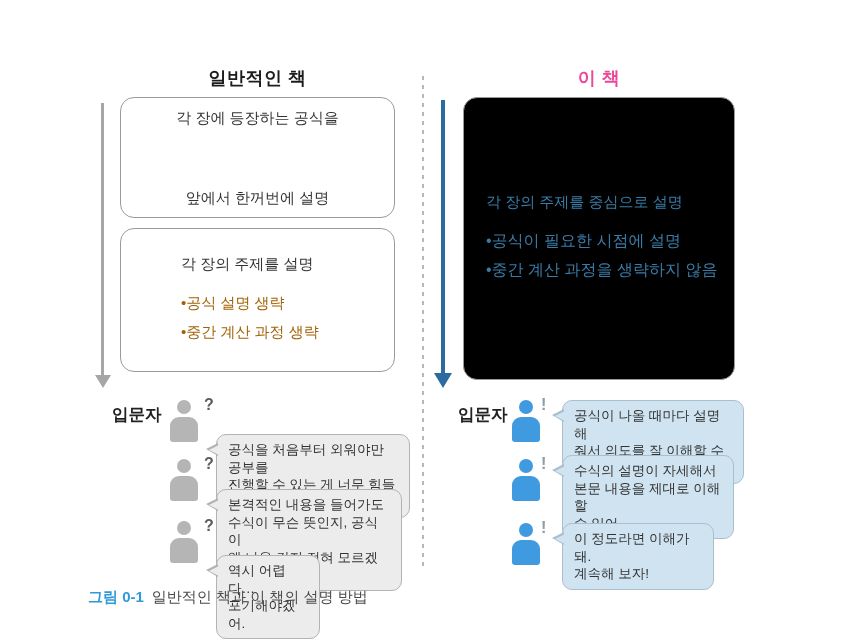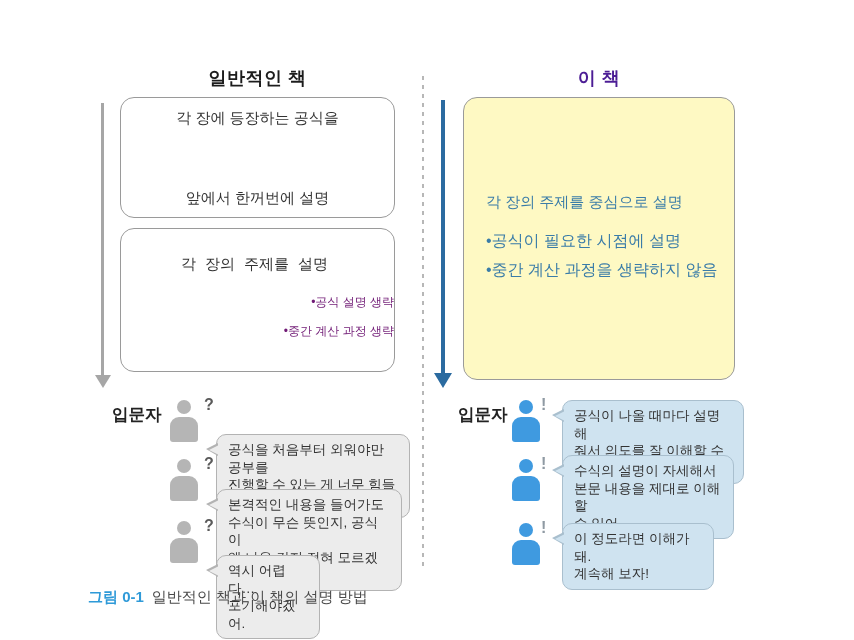--- a/index.html
+++ b/index.html
@@ -2,43 +2,43 @@
 <html><head>
 <meta charset="utf-8">
 <style>
   html,body{margin:0;padding:0;background:#ffffff;}
   body{font-family:"Liberation Sans","DejaVu Sans",sans-serif;}
   .canvas{position:relative;width:854px;height:640px;background:#ffffff;overflow:hidden;padding-left:32px;}
 
   
   .col-title{position:absolute;top:66px;font-size:18px;font-weight:bold;text-align:center;letter-spacing:0.5px;}
   .col-title.left{left:120px;width:275px;color:#1c1c1c;}
-  .col-title.right{left:463px;width:272px;color:#4c1d95;}
+  .col-title.right{left:463px;width:272px;color:#ec4899;}
 
   
   .divider{position:absolute;left:422px;top:76px;width:2px;height:494px;
     background:repeating-linear-gradient(to bottom,#b7b7b7 0 4px,transparent 4px 9px);}
 
   
   .arrow-line{position:absolute;}
   .arrow-line.gray{left:101px;top:103px;width:3px;height:273px;background:#a6a6a6;}
   .arrow-line.blue{left:441px;top:100px;width:4px;height:274px;background:#2b6ba0;}
   .arrow-head{position:absolute;width:0;height:0;}
   .arrow-head.gray{left:95px;top:375px;border-left:8px solid transparent;border-right:8px solid transparent;border-top:13px solid #a6a6a6;}
   .arrow-head.blue{left:434px;top:373px;border-left:9px solid transparent;border-right:9px solid transparent;border-top:15px solid #2b6ba0;}
 
   
   .box{position:absolute;border:1.5px solid #9a9a9a;border-radius:14px;box-sizing:border-box;}
   .box.white{background:#ffffff;}
-  .box.blue{background:#fef9c3;}
+  .box.blue{background:#000000;}
   .box1{left:120px;top:97px;width:275px;height:121px;display:flex;flex-direction:column;justify-content:center;align-items:center;gap:48px;}
   .box1 div{font-size:15px;color:#333;line-height:32px;text-align:center;}
   .box2{left:120px;top:228px;width:275px;height:144px;display:flex;flex-direction:column;justify-content:center;padding-left:60px;}
-  .box2 .b-title{font-size:15px;color:#333;margin-bottom:14px;font-family:Liberation Mono, monospace;}
-  .box2 .b-bullet{font-size:12px;color:#701a75;line-height:29px;text-align:right;}
+  .box2 .b-title{font-size:15px;color:#333;margin-bottom:14px;}
+  .box2 .b-bullet{font-size:15px;color:#a16207;line-height:29px;}
   .boxR{left:463px;top:97px;width:272px;height:283px;display:flex;flex-direction:column;justify-content:center;padding-left:22px;}
   .boxR .b-title{font-size:15px;color:#3a7ca8;margin-bottom:14px;}
   .boxR .b-bullet{font-size:16px;color:#3a7ca8;line-height:29px;}
 
   
   .reader-label{position:absolute;top:404px;font-size:16.5px;font-weight:bold;color:#222;}
   .reader-label.left{left:112px;}
   .reader-label.right{left:458px;}
 
   

